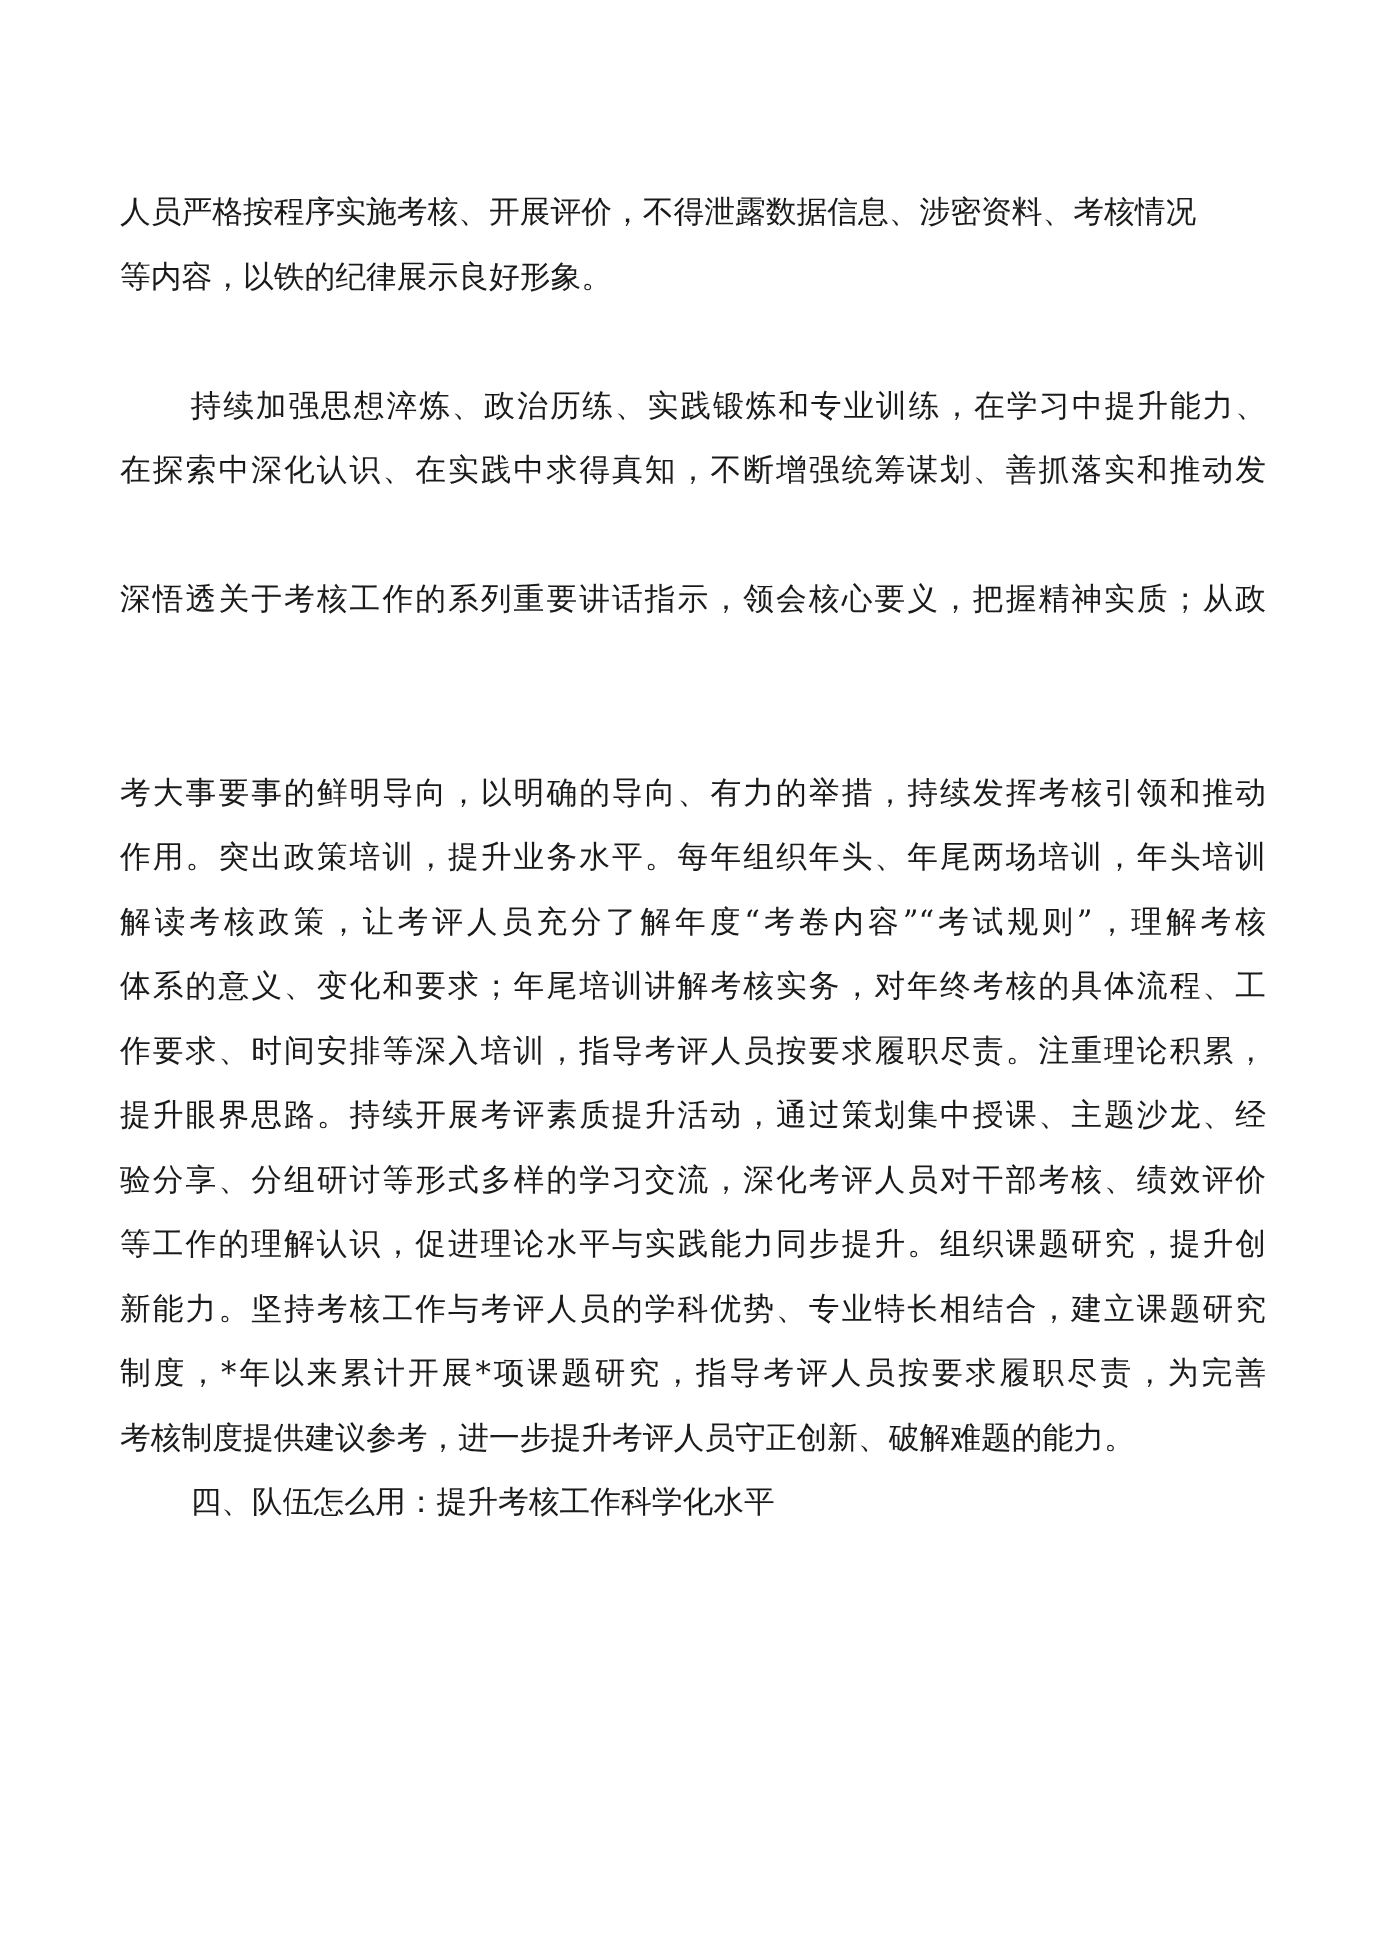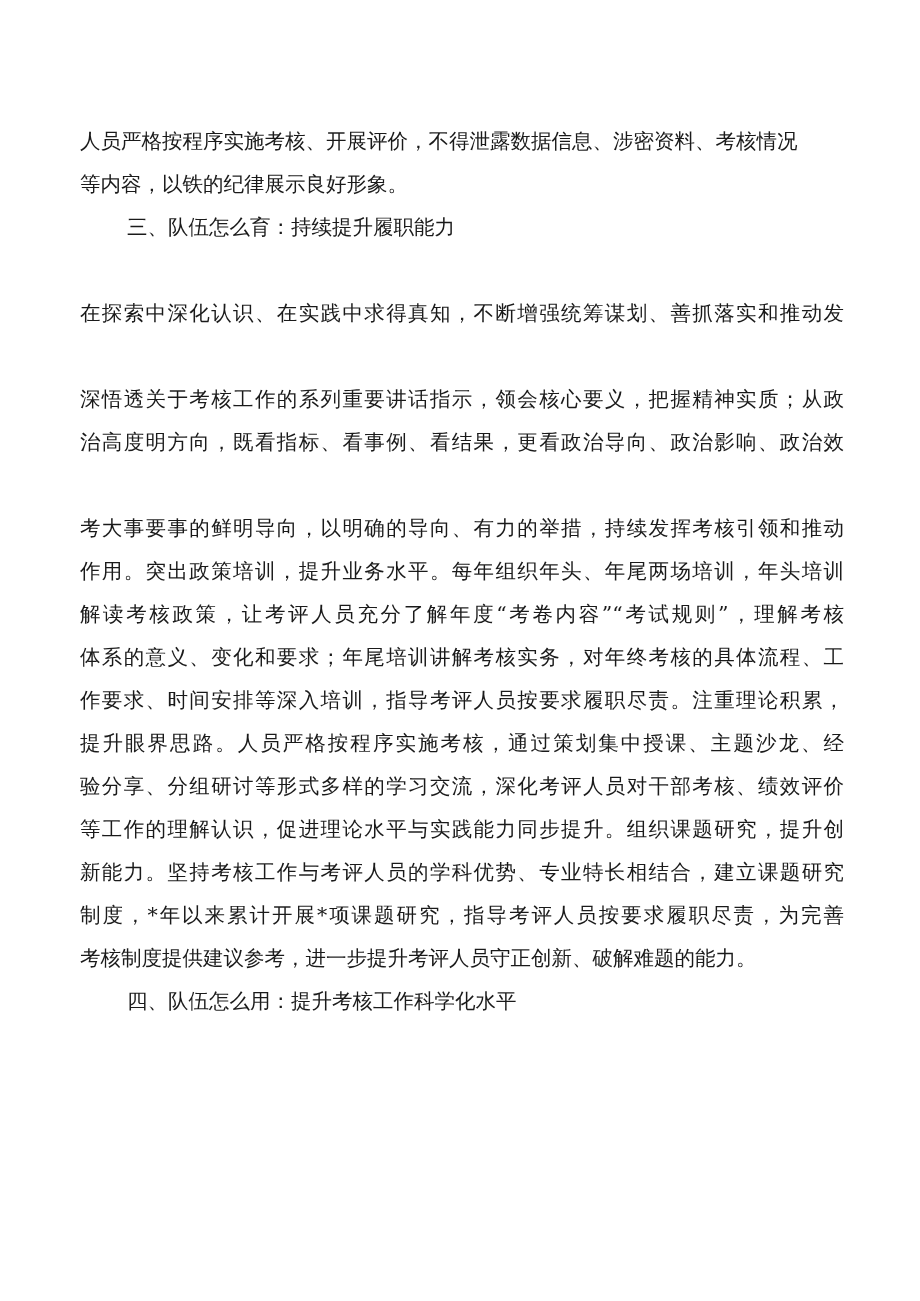--- a/index.html
+++ b/index.html
@@ -11,29 +11,28 @@
   .line.last { text-align-last: left; }
   .line.indent { left: 127px; width: 717px; }
   .heading { text-align-last: left; }
 </style>
 </head>
 <body>
 
 <div class="page">
   <div class="line last" style="top:126px">人员严格按程序实施考核、开展评价，不得泄露数据信息、涉密资料、考核情况</div>
   <div class="line last" style="top:169px">等内容，以铁的纪律展示良好形象。</div>
-  <div class="line indent heading" style="top:212px">三、队伍怎么育：持续提升履职能力</div>
+  <div class="line indent" style="top:255px">持续加强思想淬炼、政治历练、实践锻炼和专业训练，在学习中提升能力、</div>
   <div class="line" style="top:298px">在探索中深化认识、在实践中求得真知，不断增强统筹谋划、善抓落实和推动发</div>
   <div class="line" style="top:384px">深悟透关于考核工作的系列重要讲话指示，领会核心要义，把握精神实质；从政</div>
-  <div class="line" style="top:427px">治高度明方向，既看指标、看事例、看结果，更看政治导向、政治影响、政治效</div>
   <div class="line" style="top:513px">考大事要事的鲜明导向，以明确的导向、有力的举措，持续发挥考核引领和推动</div>
   <div class="line" style="top:556px">作用。突出政策培训，提升业务水平。每年组织年头、年尾两场培训，年头培训</div>
   <div class="line" style="top:599px">解读考核政策，让考评人员充分了解年度“考卷内容”“考试规则”，理解考核</div>
   <div class="line" style="top:642px">体系的意义、变化和要求；年尾培训讲解考核实务，对年终考核的具体流程、工</div>
   <div class="line" style="top:685px">作要求、时间安排等深入培训，指导考评人员按要求履职尽责。注重理论积累，</div>
-  <div class="line" style="top:728px">提升眼界思路。人员严格按程序实施考核，通过策划集中授课、主题沙龙、经</div>
+  <div class="line" style="top:728px">提升眼界思路。持续开展考评素质提升活动，通过策划集中授课、主题沙龙、经</div>
   <div class="line" style="top:771px">验分享、分组研讨等形式多样的学习交流，深化考评人员对干部考核、绩效评价</div>
   <div class="line" style="top:814px">等工作的理解认识，促进理论水平与实践能力同步提升。组织课题研究，提升创</div>
   <div class="line" style="top:857px">新能力。坚持考核工作与考评人员的学科优势、专业特长相结合，建立课题研究</div>
   <div class="line" style="top:900px">制度，*年以来累计开展*项课题研究，指导考评人员按要求履职尽责，为完善</div>
   <div class="line last" style="top:943px">考核制度提供建议参考，进一步提升考评人员守正创新、破解难题的能力。</div>
   <div class="line indent heading" style="top:986px">四、队伍怎么用：提升考核工作科学化水平</div>
 </div>
 
 </body></html>

